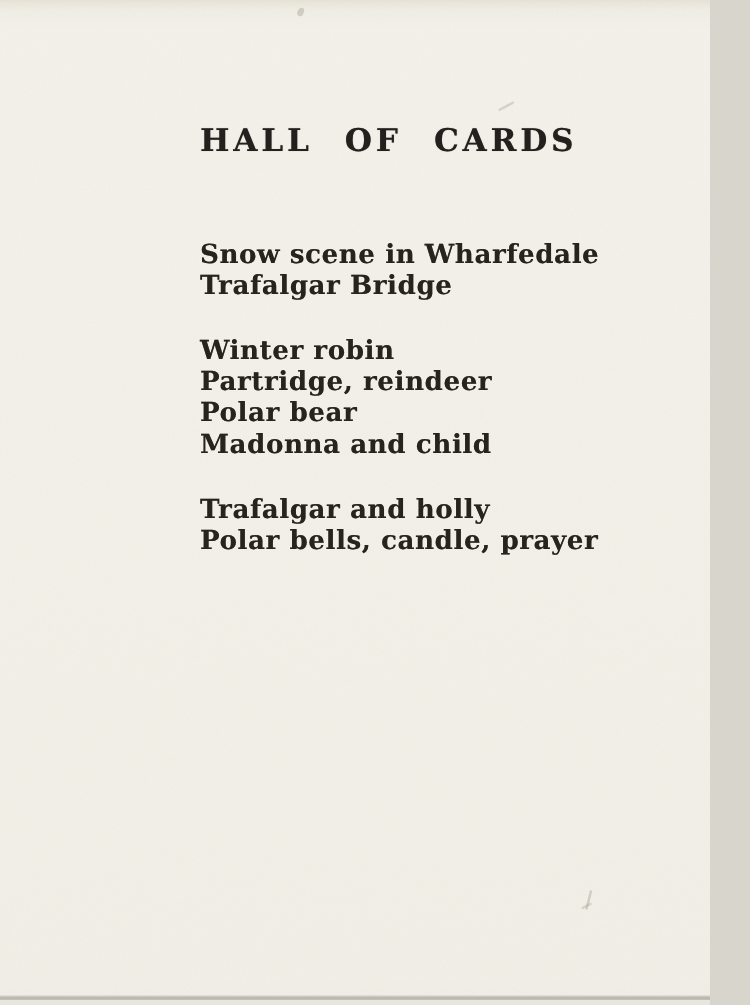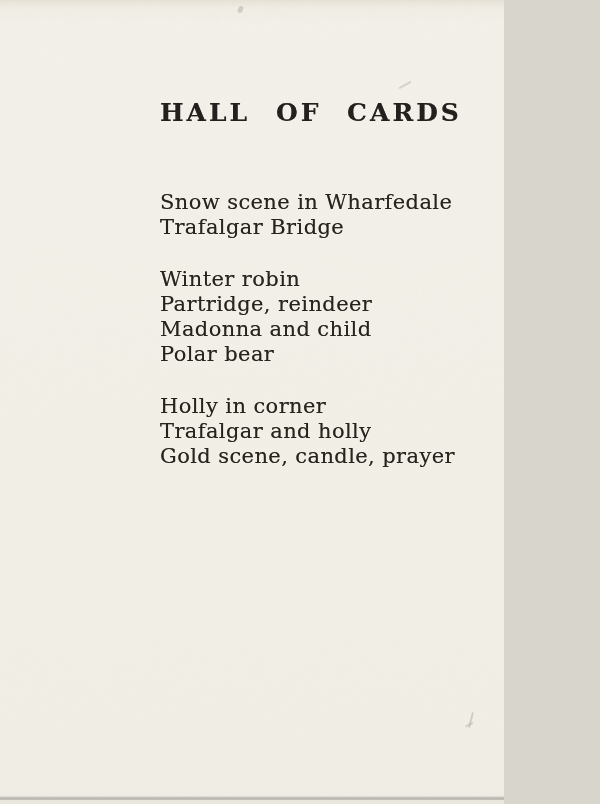--- a/index.html
+++ b/index.html
@@ -4,21 +4,21 @@
 <style>
   html, body {
     margin: 0;
     padding: 0;
     background: #d8d5cd;
     font-family: "DejaVu Serif", serif;
   }
 
   .scan {
     position: relative;
-    width: 504px;
+    width: 568px;
     height: 804px;
     overflow: hidden;
     background: linear-gradient(180deg, #efece3 0%, #f4f1ea 3%, #f3f0e8 55%, #f2efe7 97%, #f0ede5 100%);
   }
 
   
   .edge-top {
     position: absolute;
     left: 0; top: 0;
     width: 600px; height: 8px;
@@ -53,21 +53,21 @@
     white-space: nowrap;
   }
 
   .body {
     position: absolute;
     left: 160px;
     top: 190px;
     width: 340px;
   }
 
-  .group { margin: 0 0 27px 0; }
+  .group { margin: 0 0 27px 0; font-weight: bold; }
 
   .line {
     font-size: 21px;
     line-height: 25px;
     letter-spacing: 0.4px;
     color: #232019;
     text-shadow: 0 0 0.5px rgba(35,32,25,0.5);
     white-space: nowrap;
   }
 
@@ -126,28 +126,27 @@
   <div class="body">
 
     <div class="group">
       <div class="line">Snow scene in Wharfedale</div>
       <div class="line">Trafalgar Bridge</div>
     </div>
 
     <div class="group">
       <div class="line">Winter robin</div>
       <div class="line">Partridge, reindeer</div>
+      <div class="line">Polar bear</div>
       <div class="line">Madonna and child</div>
-      <div class="line">Polar bear</div>
     </div>
 
     <div class="group">
-      <div class="line">Holly in corner</div>
       <div class="line">Trafalgar and holly</div>
-      <div class="line">Gold scene, candle, prayer</div>
+      <div class="line">Polar bells, candle, prayer</div>
     </div>
 
   </div>
 
   <div class="speck-a"></div>
   <div class="speck-b"></div>
   <div class="scratch"></div>
 
   <svg class="grain" width="600" height="804" xmlns="http://www.w3.org/2000/svg">
     <filter id="noise">

